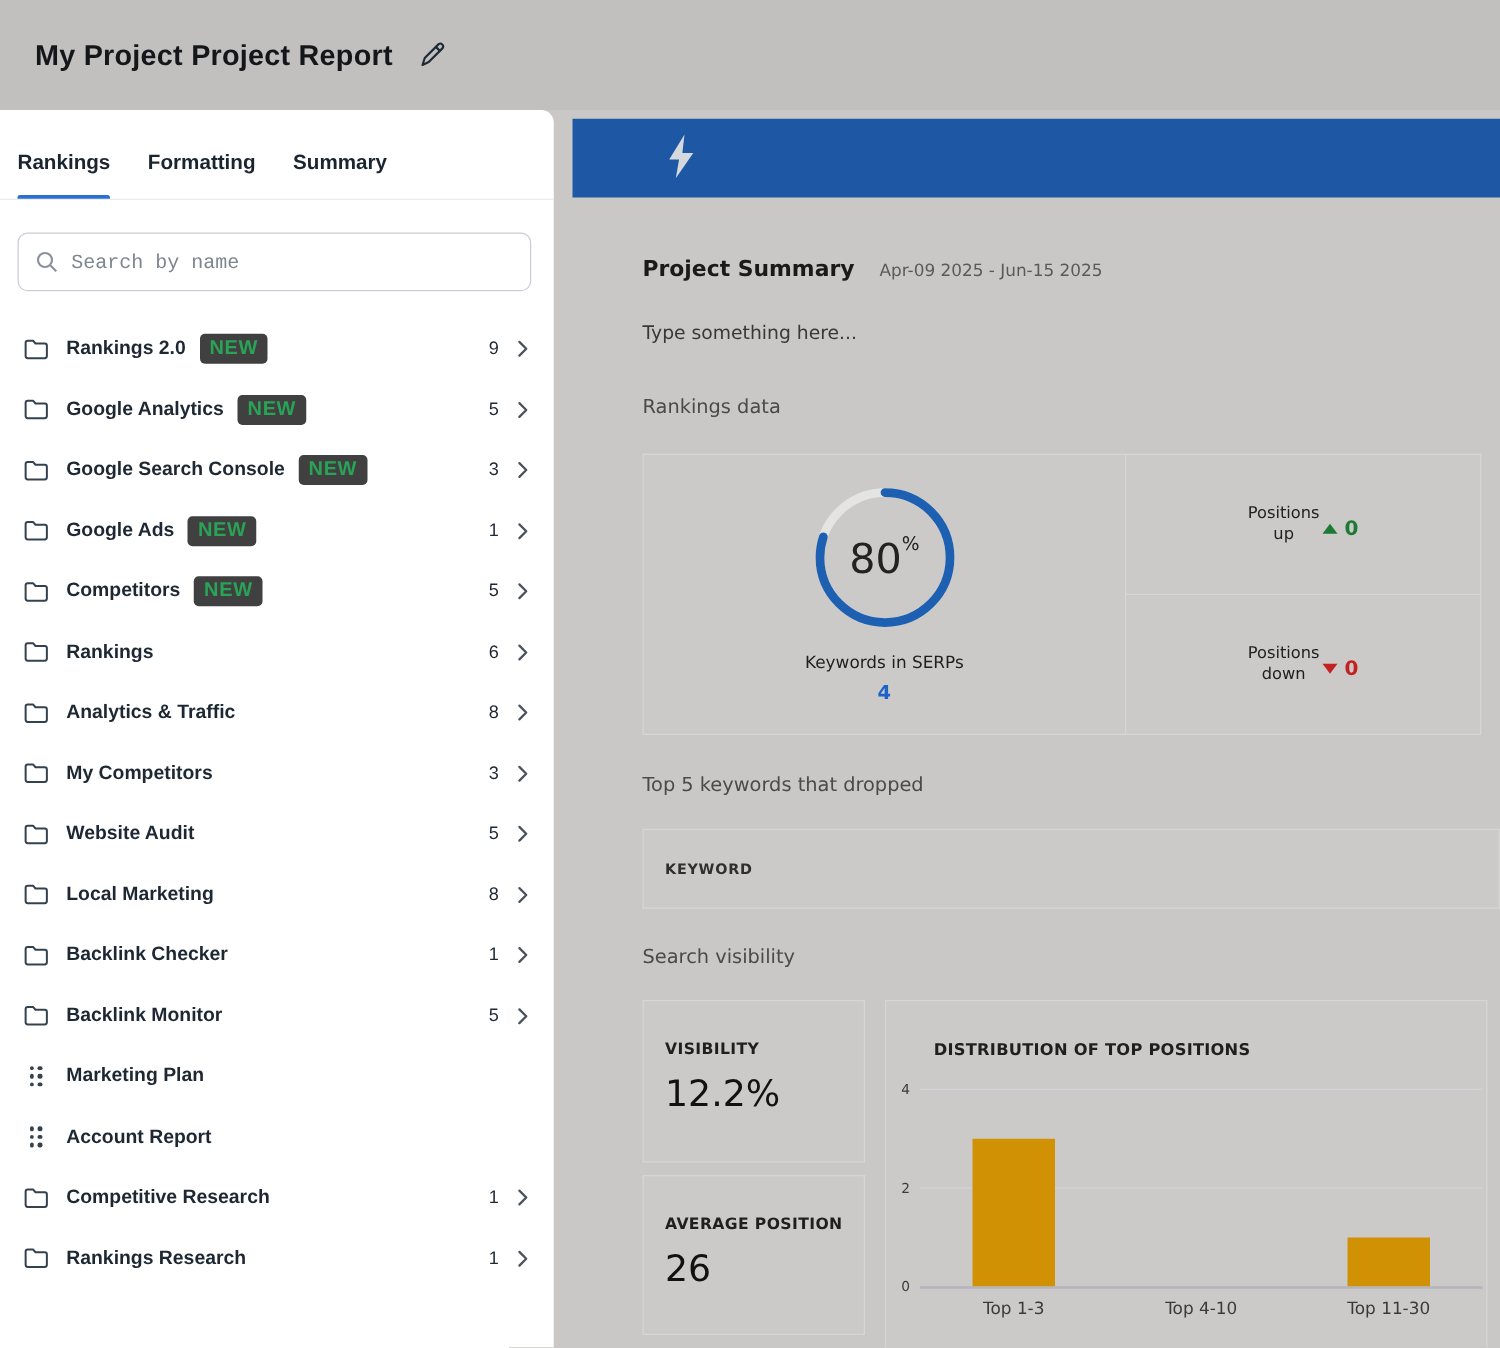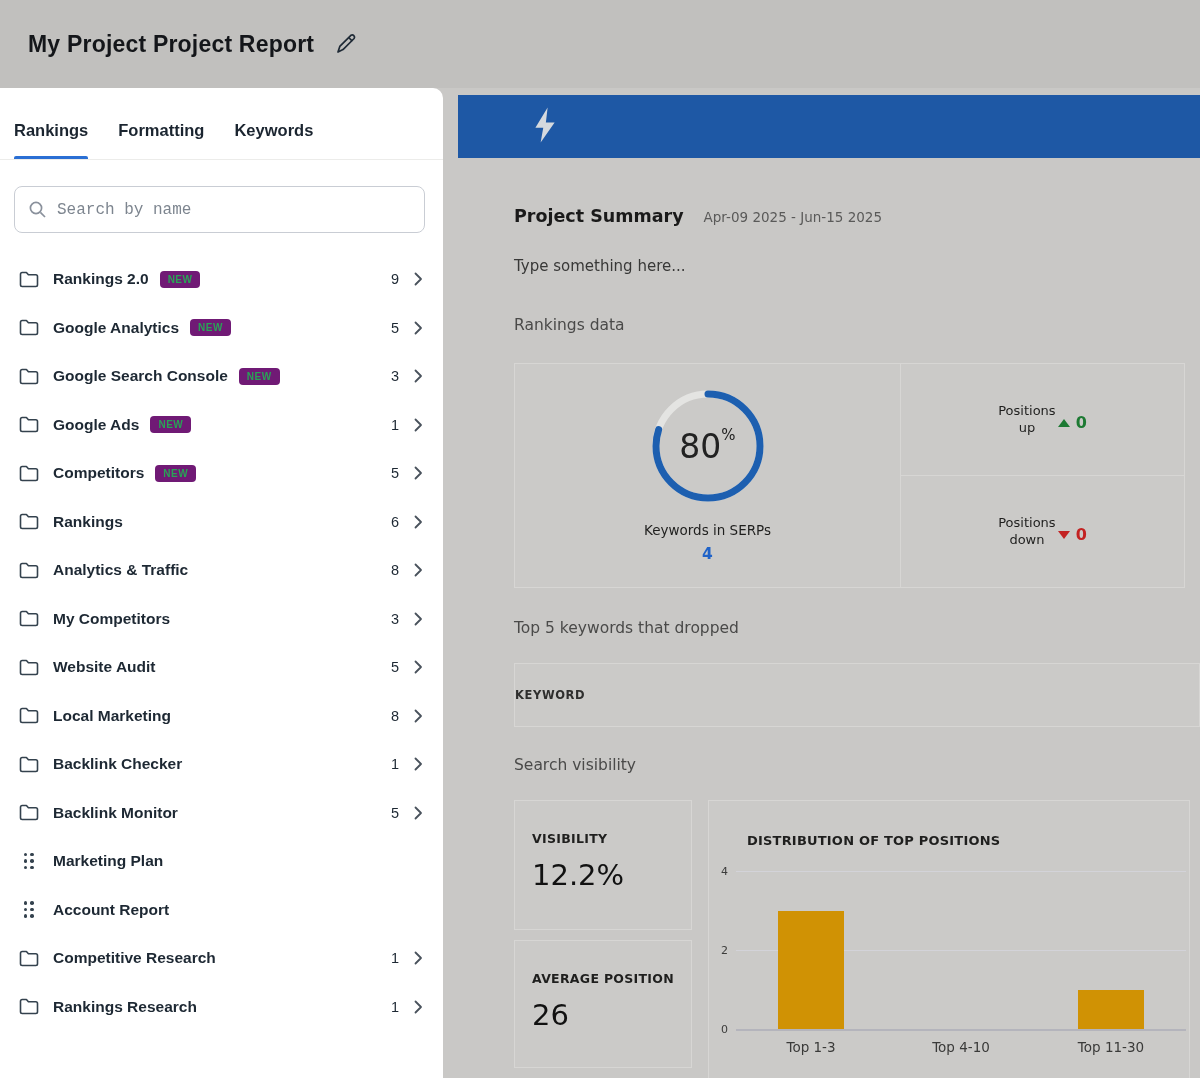--- a/index.html
+++ b/index.html
@@ -60,22 +60,22 @@
     height:48.5px; padding:0 20px 0 18px;
     cursor:pointer;
   }
   .s-item .s-icon { width:22px; display:inline-flex; justify-content:center; flex:none; }
   .s-item .s-label {
     margin-left:13px; font-size:15.5px; font-weight:600; color:#1d2833;
     white-space:nowrap;
   }
   .s-badge {
     margin-left:11px;
-    background:#701a75; color:#29a356;
-    font-size:10px; font-weight:700; letter-spacing:.5px;
+    background:#404040; color:#29a356;
+    font-size:16px; font-weight:700; letter-spacing:.5px;
     padding:3px 8px; border-radius:4px;text-align:center;
   }
   .s-count { margin-left:auto; font-size:14.5px; color:#1d2833; }
   .s-chev { margin-left:15px; display:inline-flex; width:9px; flex:none; }
   .drag-dots {
     display:grid; grid-template-columns:repeat(2, 4px); grid-auto-rows:4px;
     gap:2.5px;
   }
   .drag-dots i { width:3.5px; height:3.5px; border-radius:50%; background:#34424e; }
 
@@ -123,21 +123,21 @@
   .pos-label { font-size:13px; color:#1f1f1e; text-align:center; line-height:1.3; }
   .pos-delta { margin-top:6px; display:flex; align-items:center; gap:6px; font-size:16px; font-weight:700; }
   .tri-up { width:0; height:0; border-left:6px solid transparent; border-right:6px solid transparent; border-bottom:8px solid #1d7a33; }
   .tri-down { width:0; height:0; border-left:6px solid transparent; border-right:6px solid transparent; border-top:8px solid #c32222; }
   .pos-delta.up { color:#1d7a33; }
   .pos-delta.down { color:#c32222; }
 
   
   .kw-box {
     left:56px; top:575px; width:686px; height:64px;
-    display:flex; align-items:center; 
+    display:flex; align-items:center; padding-left:17px;
   }
   .kw-header { font-size:11.5px; font-weight:700; letter-spacing:.6px; color:#2f2f2e; }
 
   
   .stat-card { left:56px; width:178px; padding:30px 0 0 17px; }
   .stat-label { font-size:12.5px; font-weight:700; letter-spacing:.3px; color:#1f1f1e; }
   .stat-value { margin-top:12px; font-size:29px; color:#111; }
 
   
   .dist-card { left:250px; top:712px; width:482px; height:354px; }
@@ -160,21 +160,21 @@
       <path d="M4 20l1.8-5.6L16.9 3.3a2.3 2.3 0 0 1 3.2 3.2L9 17.6 4 20z"></path>
       <path d="M14.7 5.5l3.6 3.6"></path>
     </svg>
   </span>
 </div>
 
 <div class="sidebar">
   <div class="tabs" id="tabs">
       <div class="tab active">Rankings</div>
       <div class="tab">Formatting</div>
-      <div class="tab">Keywords</div>
+      <div class="tab">Summary</div>
     </div>
 
   <div class="searchbox">
     <span class="mag">
       <svg width="19" height="19" viewBox="0 0 19 19" fill="none" stroke="#8a919c" stroke-width="1.7">
         <circle cx="8" cy="8" r="5.6"></circle>
           <path d="M12.4 12.4L17 17"></path>
       </svg>
     </span>
     <input type="text" placeholder="Search by name" style="">

